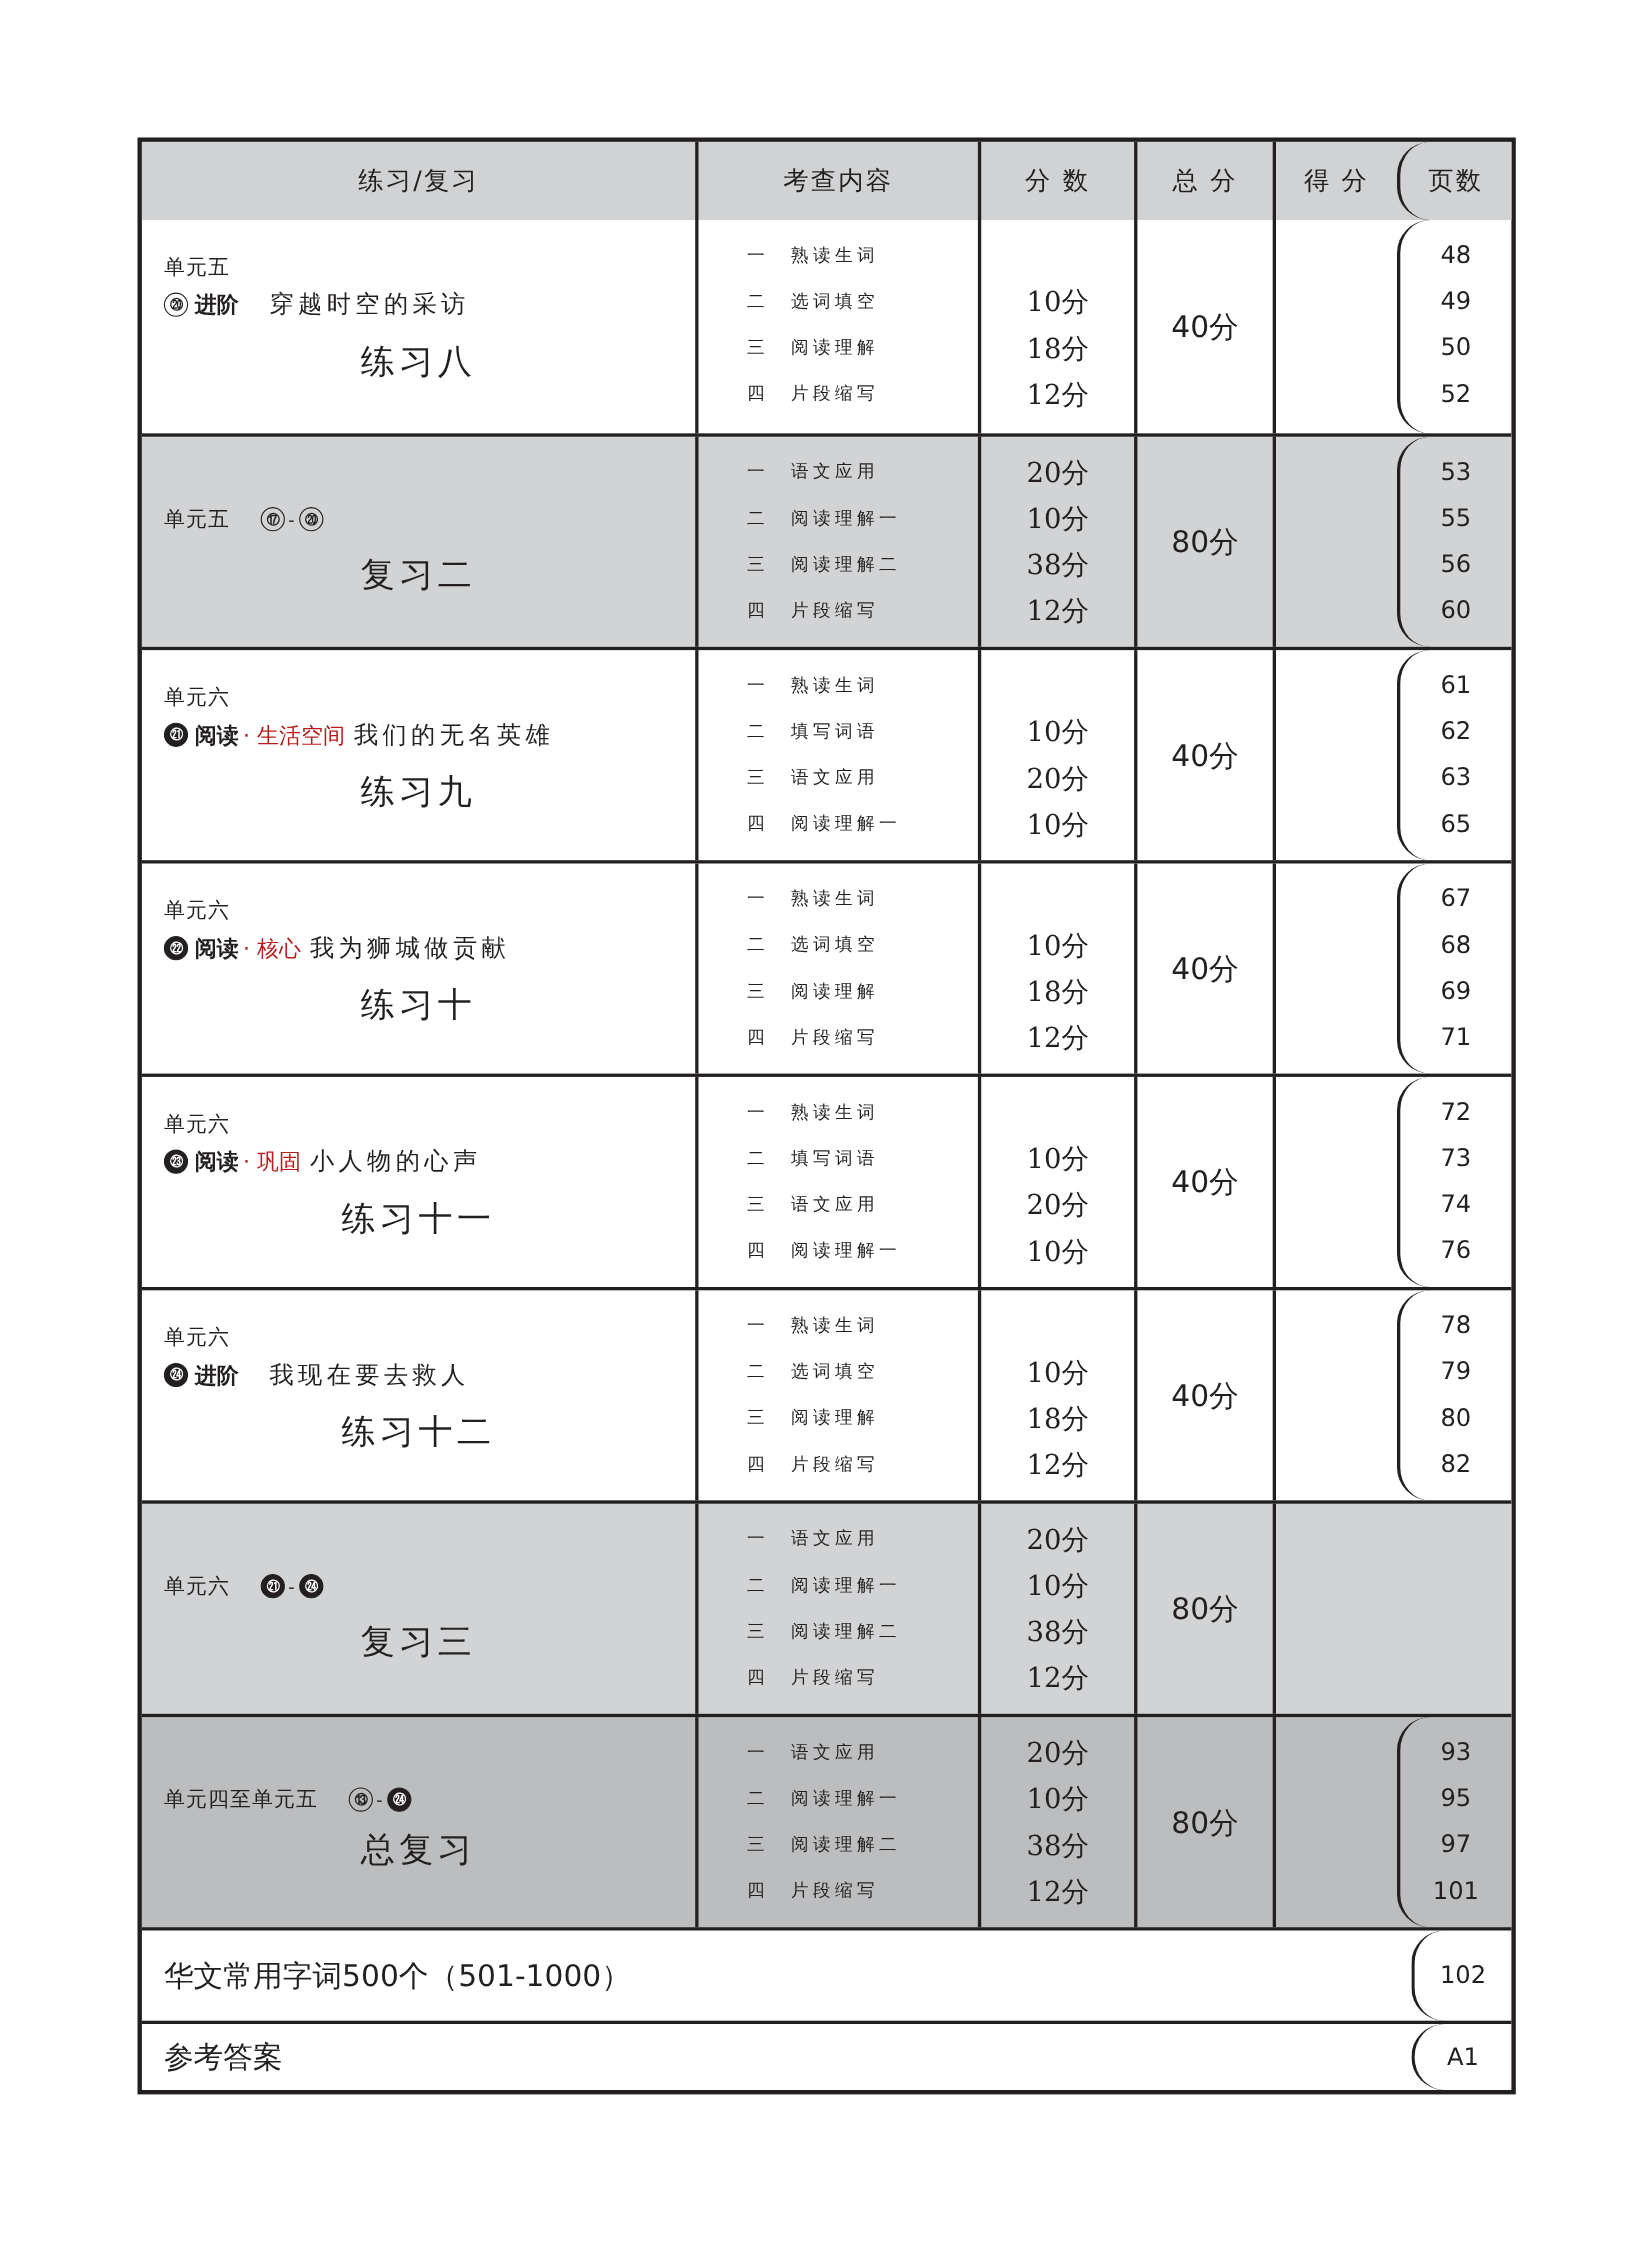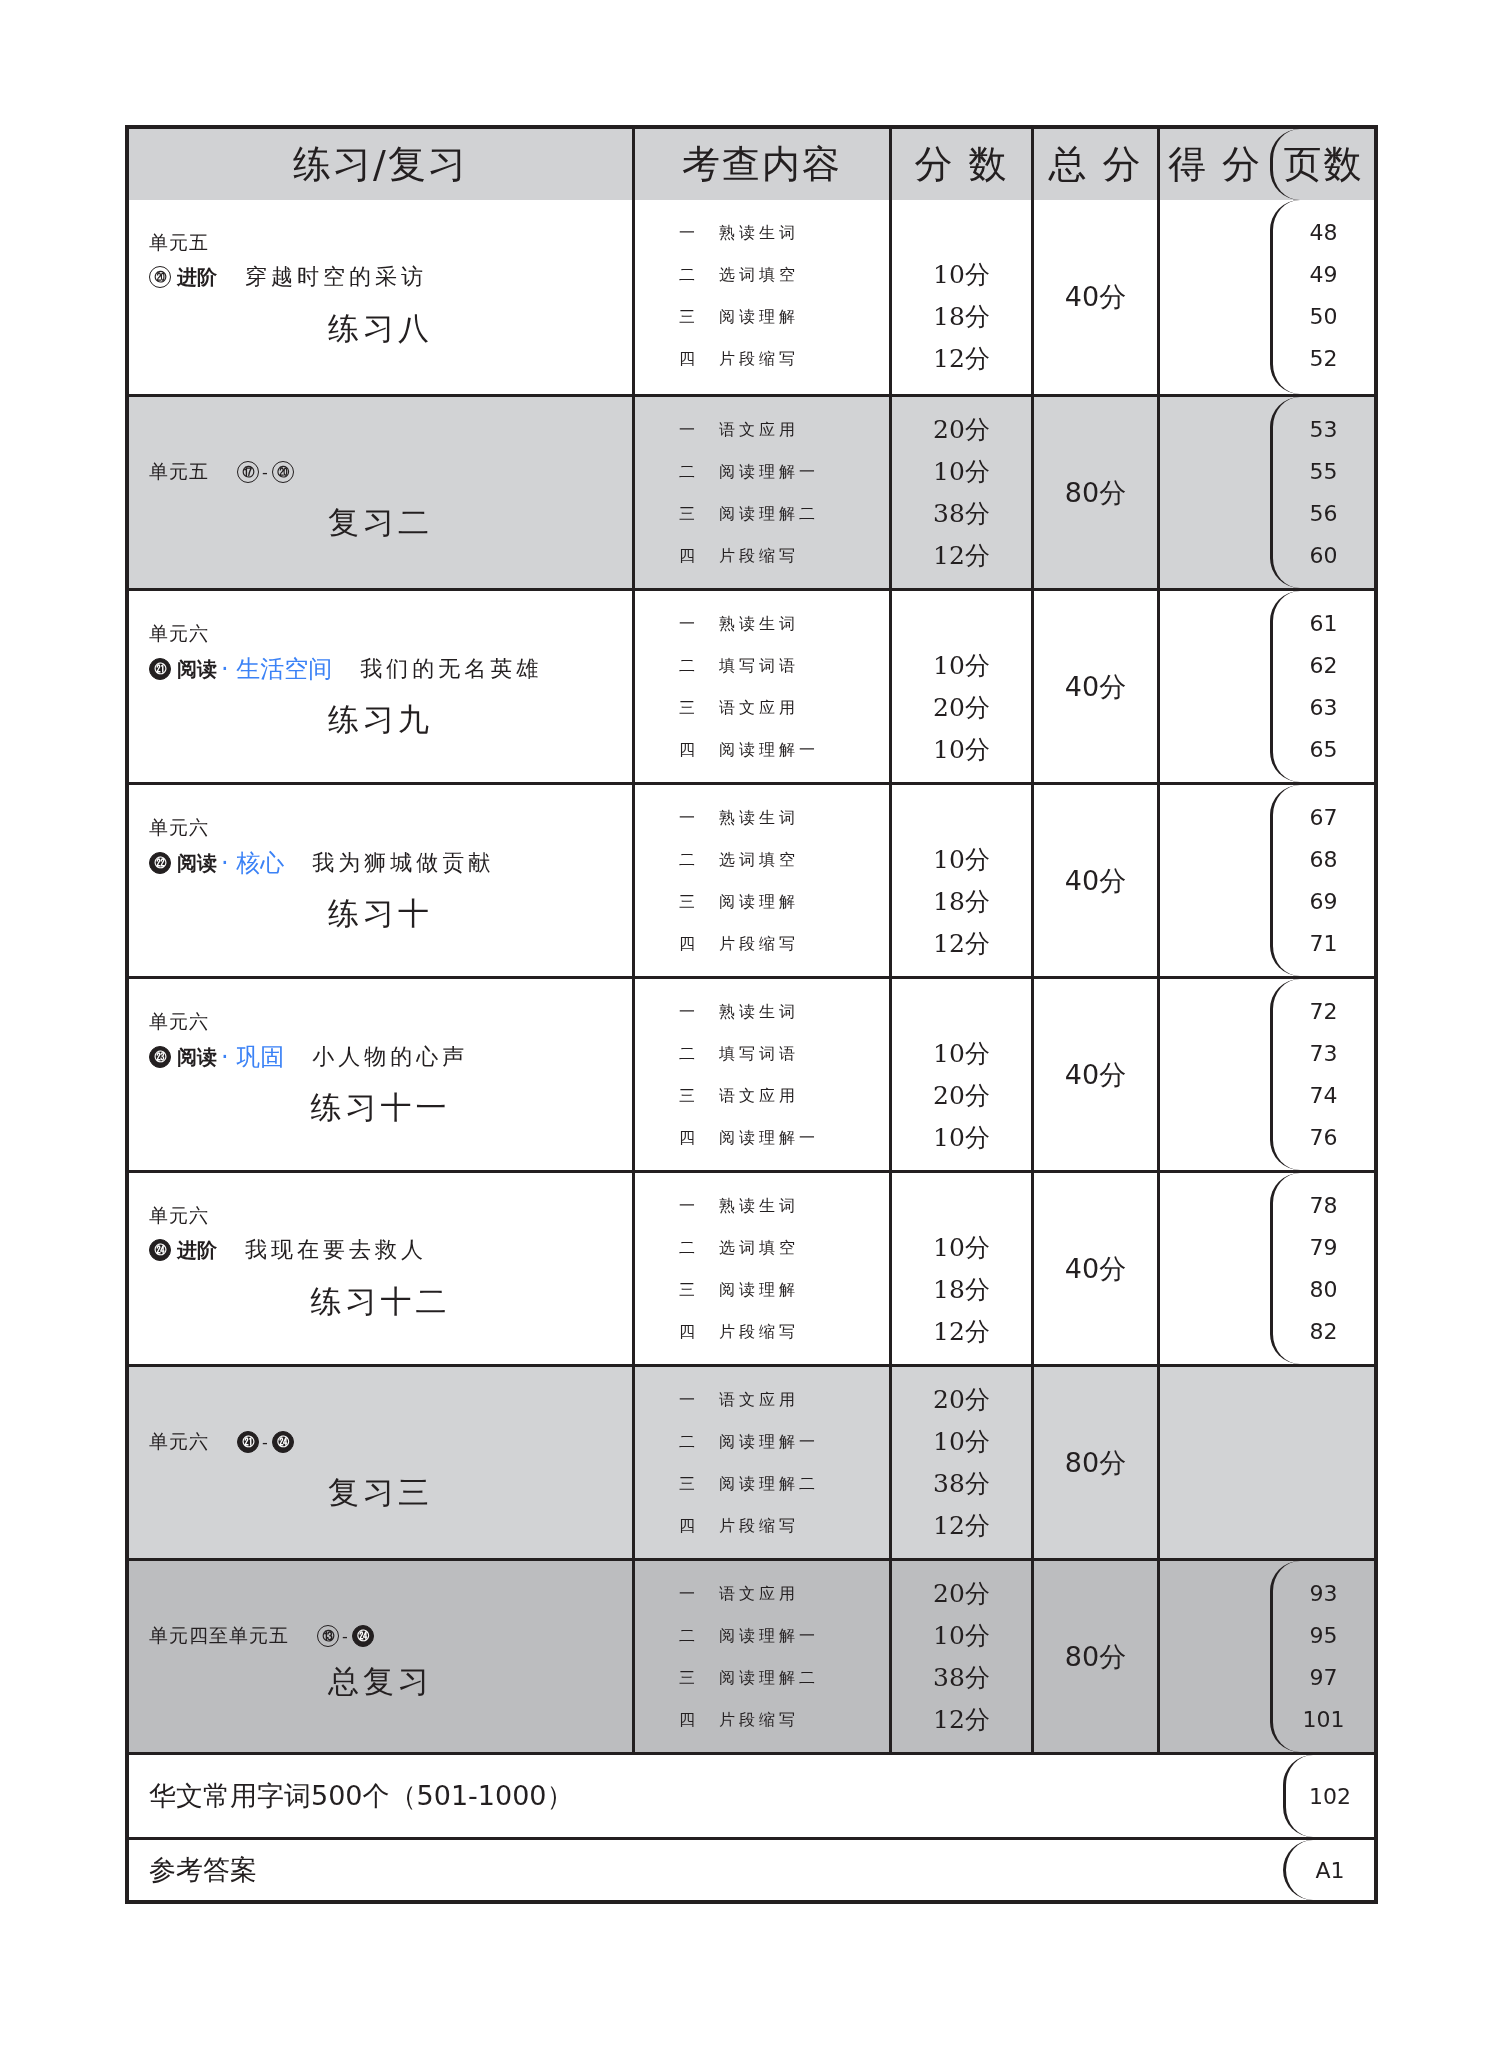--- a/index.html
+++ b/index.html
@@ -12,33 +12,33 @@
   .row { display: flex; border-top: 3px solid #231f20; box-sizing: border-box; }
   .row:first-child { border-top: none; }
   .cell { box-sizing: border-box; border-left: 3px solid #231f20; position: relative; }
   .cell:first-child { border-left: none; }
   .c1 { width: 503px; } .c2 { width: 257px; } .c3 { width: 142px; }
   .c4 { width: 126px; } .c5 { width: 113px; } .c6 { flex: 1; border-radius: 30px; }
   .c1wide { width: 1154px; }
 
   .hdr { height: 71px; background: #d1d2d4; }
   .hdr .cell { display: flex; align-items: center; justify-content: center;
-               font-size: 38px; letter-spacing: 2px; }
+               font-size: 23px; letter-spacing: 2px; }
   .body-row { height: 194px; }
   .body-row.review { background: #d2d3d5; }
   .body-row.final { background: #bcbdbf; }
 
   .unit { position: absolute; left: 20px; font-size: 19px; letter-spacing: 1px; }
   .lesson { position: absolute; left: 20px; font-size: 22px; display: flex; align-items: center; white-space: nowrap; }
   .circ { display: inline-flex; align-items: center; justify-content: center;
           width: 22px; height: 22px; border-radius: 50%; border: 1.5px solid #231f20;
           font-size: 12px; font-weight: bold; box-sizing: border-box; margin-right: 6px; letter-spacing: -1px; }
   .circ.filled { background: #231f20; color: #ffffff; }
   .tag { font-weight: bold; font-size: 20px; margin-right: 4px; }
-  .sub { font-size: 24px; color: #3b82f6; margin-right: 28px; }
+  .sub { font-size: 20px; color: #b91c1c; margin-right: 8px; }
   .title-txt { font-family: "DejaVu Serif", "Liberation Serif", serif; font-size: 22px; letter-spacing: 4px; }
   .name { position: absolute; left: 0; right: 0; text-align: center; font-size: 31px; letter-spacing: 4px; }
   .range { display: inline-flex; align-items: center; margin-left: 28px; }
   .range .dash { margin: 0 3px; font-size: 16px; }
 
   .items { position: absolute; left: 16px; top: 12px; font-family: Liberation Serif, serif;
            font-size: 16px; letter-spacing: 4px; margin-left: 28px; }
   .items div { height: 42px; line-height: 42px; white-space: nowrap; }
   .items .num { display: inline-block; width: 40px; }
   .scores { position: absolute; left: 0; right: 0; top: 12px; text-align: center;

